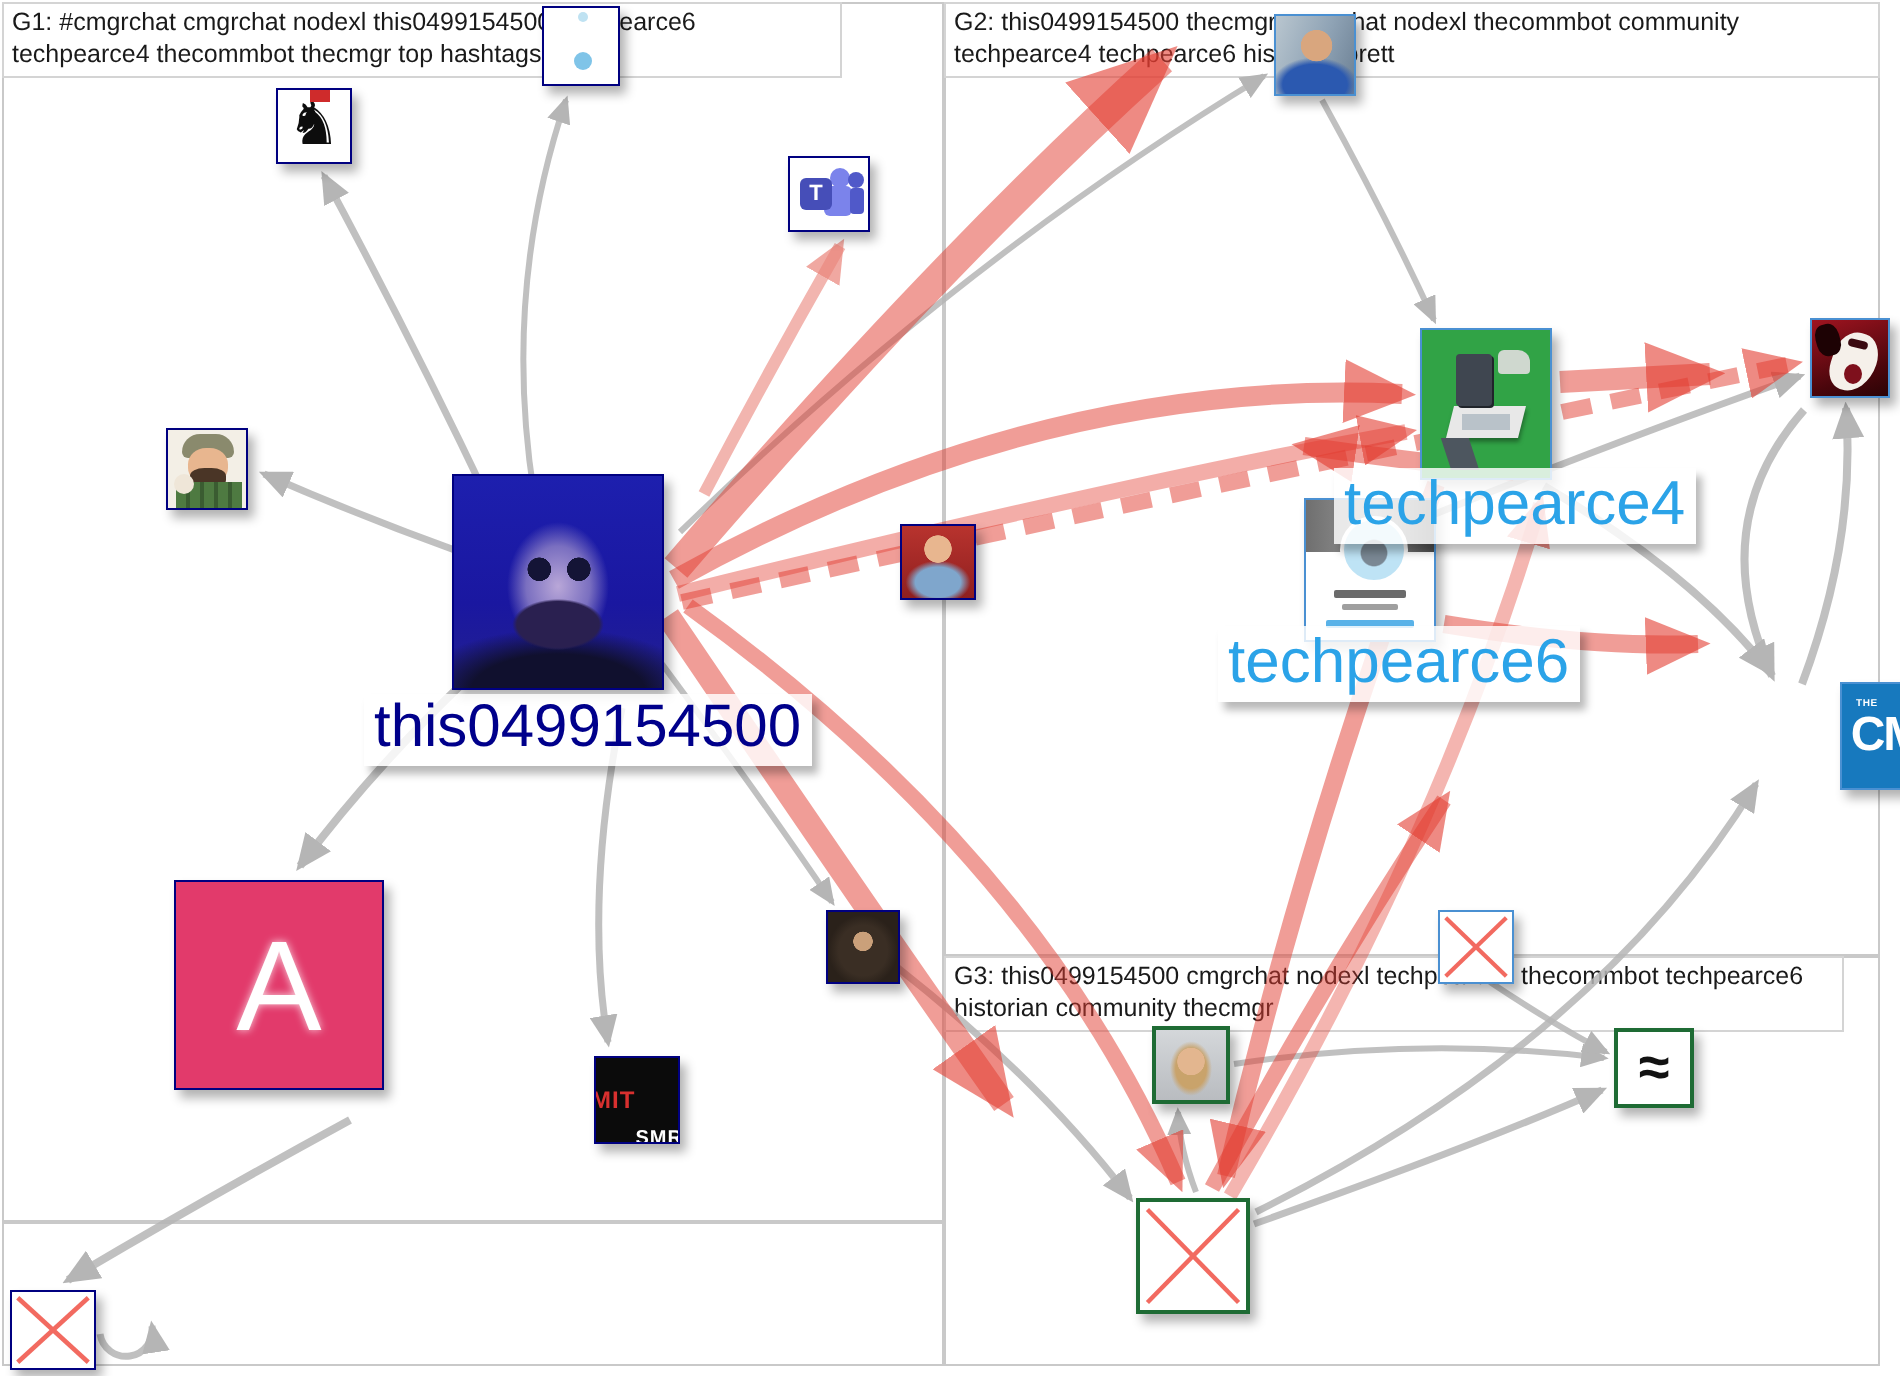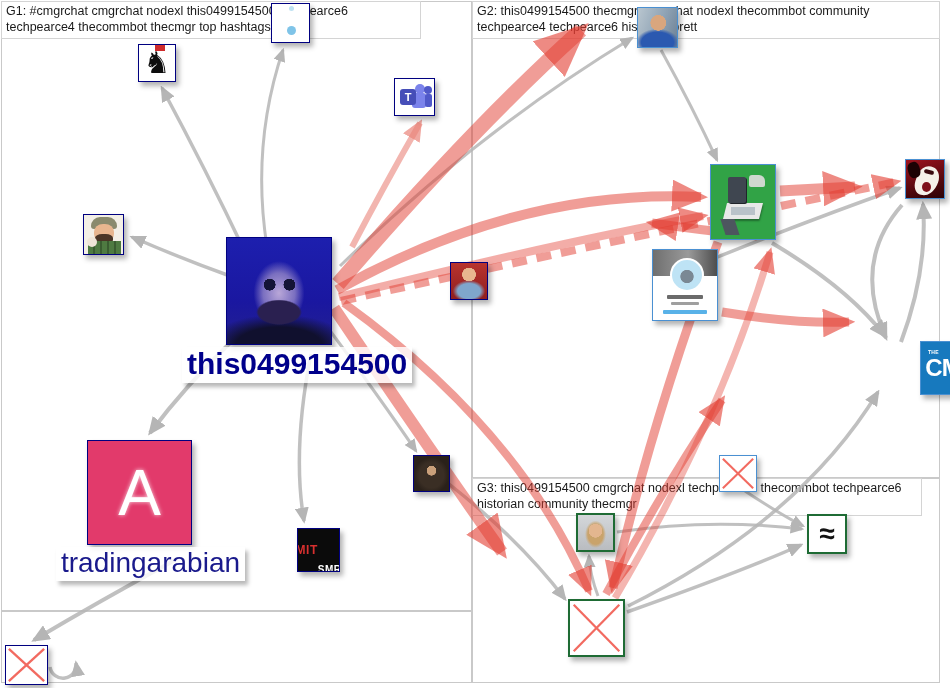--- a/index.html
+++ b/index.html
@@ -130,40 +130,39 @@
 
   <div class="node b1" style="left:226px;top:237px;width:106px;height:108px;
               background:
                 radial-gradient(circle 6px at 41% 44%, #141436 97%, rgba(0,0,0,0) 100%),
                 radial-gradient(circle 6px at 60% 44%, #141436 97%, rgba(0,0,0,0) 100%),
                 radial-gradient(ellipse 22% 12% at 50% 70%, #2a2050 90%, rgba(0,0,0,0) 100%),
                 radial-gradient(ellipse 34% 42% at 50% 52%, #b9a7d8 0%, #7a6fc0 45%, rgba(40,40,150,0) 72%),
                 radial-gradient(ellipse 70% 30% at 50% 102%, #10102e 60%, rgba(0,0,0,0) 100%),
                 linear-gradient(#1d1fae, #1a17a0 60%, #232090);">
   </div>
-  <div class="vlabel" style="left:182px;top:347px;font-size:30px;color:#00008b;font-weight:bold;">this0499154500</div>
+  <div class="vlabel" style="left:182px;top:347px;font-size:30px;color:#00008b;">this0499154500</div>
 
   <div class="node b1" style="left:450px;top:262px;width:38px;height:38px;
               background:
                 radial-gradient(circle 7px at 50% 32%, #e8b68f 96%, rgba(0,0,0,0) 100%),
                 radial-gradient(ellipse 45% 30% at 50% 78%, #7fa6cc 70%, rgba(0,0,0,0) 100%),
                 linear-gradient(#b8332e, #8f1f1f);">
   </div>
 
   <div class="node b1" style="left:413px;top:455px;width:37px;height:37px;
               background:
                 radial-gradient(circle 5px at 50% 42%, #caa07a 95%, rgba(0,0,0,0) 100%),
                 radial-gradient(ellipse 58% 60% at 50% 55%, #3a2e24 60%, #2a211a 85%),
                 #d8cfc2;">
   </div>
 
   <div class="node b1" style="left:87px;top:440px;width:105px;height:105px;background:#e23a6b;">
     <div class="center" style="color:#ffffff;font-size:64px;font-weight:400;text-shadow:0 0 4px rgba(255,255,255,0.8);">A</div>
   </div>
-  <div class="vlabel" style="left:56px;top:547px;font-size:28px;color:#1a1a8c;">tradingarabian</div>
 
   <div class="node b1" style="left:297px;top:528px;width:43px;height:44px;background:#0b0b0b;">
     <div class="center" style="flex-direction:row;line-height:1;">
       <span style="color:#d8302f;font-weight:bold;font-size:12px;letter-spacing:0.5px;">MIT</span>
       <span style="color:#ffffff;font-weight:bold;font-size:10px;letter-spacing:0.5px;margin-top:40px;">SMR</span>
     </div>
   </div>
 
   <div class="node b1" style="left:5px;top:645px;width:43px;height:40px;background:#fff;">
     <svg class="xmark" viewBox="0 0 43 40" preserveAspectRatio="none">
@@ -181,30 +180,32 @@
 
   <div class="node b2" style="left:710px;top:164px;width:66px;height:76px;background:#31a346;">
     <div style="position:relative;width:100%;height:100%;">
       <span style="position:absolute;left:14px;top:38px;width:36px;height:16px;background:#e8e8e8;transform:skewX(-14deg);box-shadow:1px 2px 2px rgba(0,0,0,0.35);"></span>
       <span style="position:absolute;left:17px;top:12px;width:18px;height:26px;background:#3f4650;border-radius:2px;box-shadow:1px 1px 0 #20242a;"></span>
       <span style="position:absolute;left:38px;top:10px;width:16px;height:12px;background:#cfd8cf;border-radius:3px 6px 2px 2px;"></span>
       <span style="position:absolute;left:20px;top:42px;width:24px;height:8px;background:#b9c2c9;"></span>
       <span style="position:absolute;left:12px;top:54px;width:14px;height:16px;background:#4d565f;transform:skewX(18deg);"></span>
     </div>
   </div>
+  <div class="vlabel" style="left:667px;top:234px;font-size:31px;color:#2ba3e8;">techpearce4</div>
 
   <div class="node b2" style="left:652px;top:249px;width:66px;height:72px;background:#ffffff;">
     <div style="position:relative;width:100%;height:100%;">
       <span style="position:absolute;left:0;top:0;width:100%;height:26px;background:linear-gradient(90deg,#6f6f6f,#9a9a9a 55%,#4d4d4d);"></span>
       <span style="position:absolute;left:17px;top:8px;width:30px;height:30px;border-radius:50%;background:radial-gradient(circle 7px at 50% 55%, #7a8894 90%, rgba(0,0,0,0) 100%),#bee3f5;border:2px solid #ffffff;"></span>
       <span style="position:absolute;left:14px;top:45px;width:36px;height:4px;background:#6b6b6b;border-radius:1px;"></span>
       <span style="position:absolute;left:18px;top:52px;width:28px;height:3px;background:#9f9f9f;border-radius:1px;"></span>
       <span style="position:absolute;left:10px;top:60px;width:44px;height:4px;background:#59b2e8;border-radius:1px;"></span>
     </div>
   </div>
+  <div class="vlabel" style="left:609px;top:313px;font-size:31px;color:#2ba3e8;">techpearce6</div>
 
   <div class="node b2" style="left:905px;top:159px;width:40px;height:40px;background:linear-gradient(160deg,#a01420,#4a060c 70%,#2b0306);">
     <div style="position:relative;width:100%;height:100%;">
       <span style="position:absolute;left:10px;top:6px;width:22px;height:30px;border-radius:50% 45% 60% 40%;background:#f5f0ea;transform:rotate(18deg);"></span>
       <span style="position:absolute;left:16px;top:22px;width:9px;height:10px;border-radius:50%;background:#7e101c;"></span>
       <span style="position:absolute;left:18px;top:10px;width:10px;height:4px;border-radius:2px;background:#3a0a10;transform:rotate(14deg);"></span>
       <span style="position:absolute;left:2px;top:2px;width:12px;height:16px;border-radius:40%;background:#1d0204;transform:rotate(-16deg);"></span>
     </div>
   </div>
 

